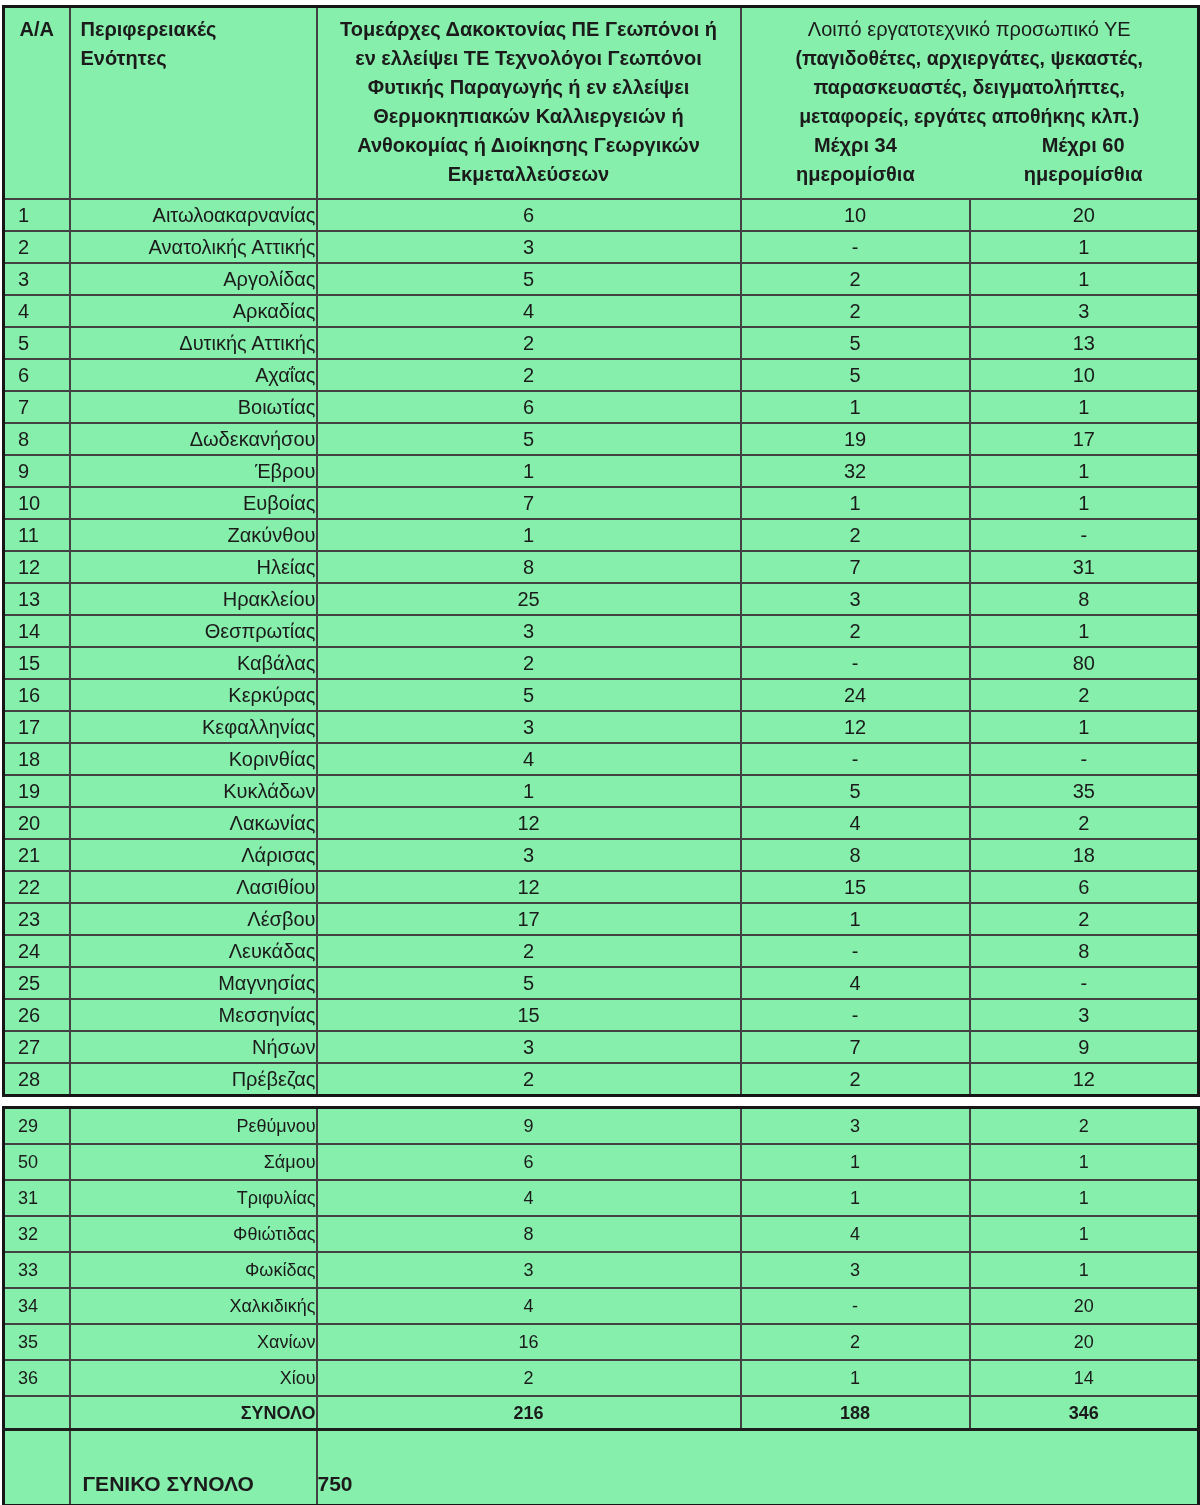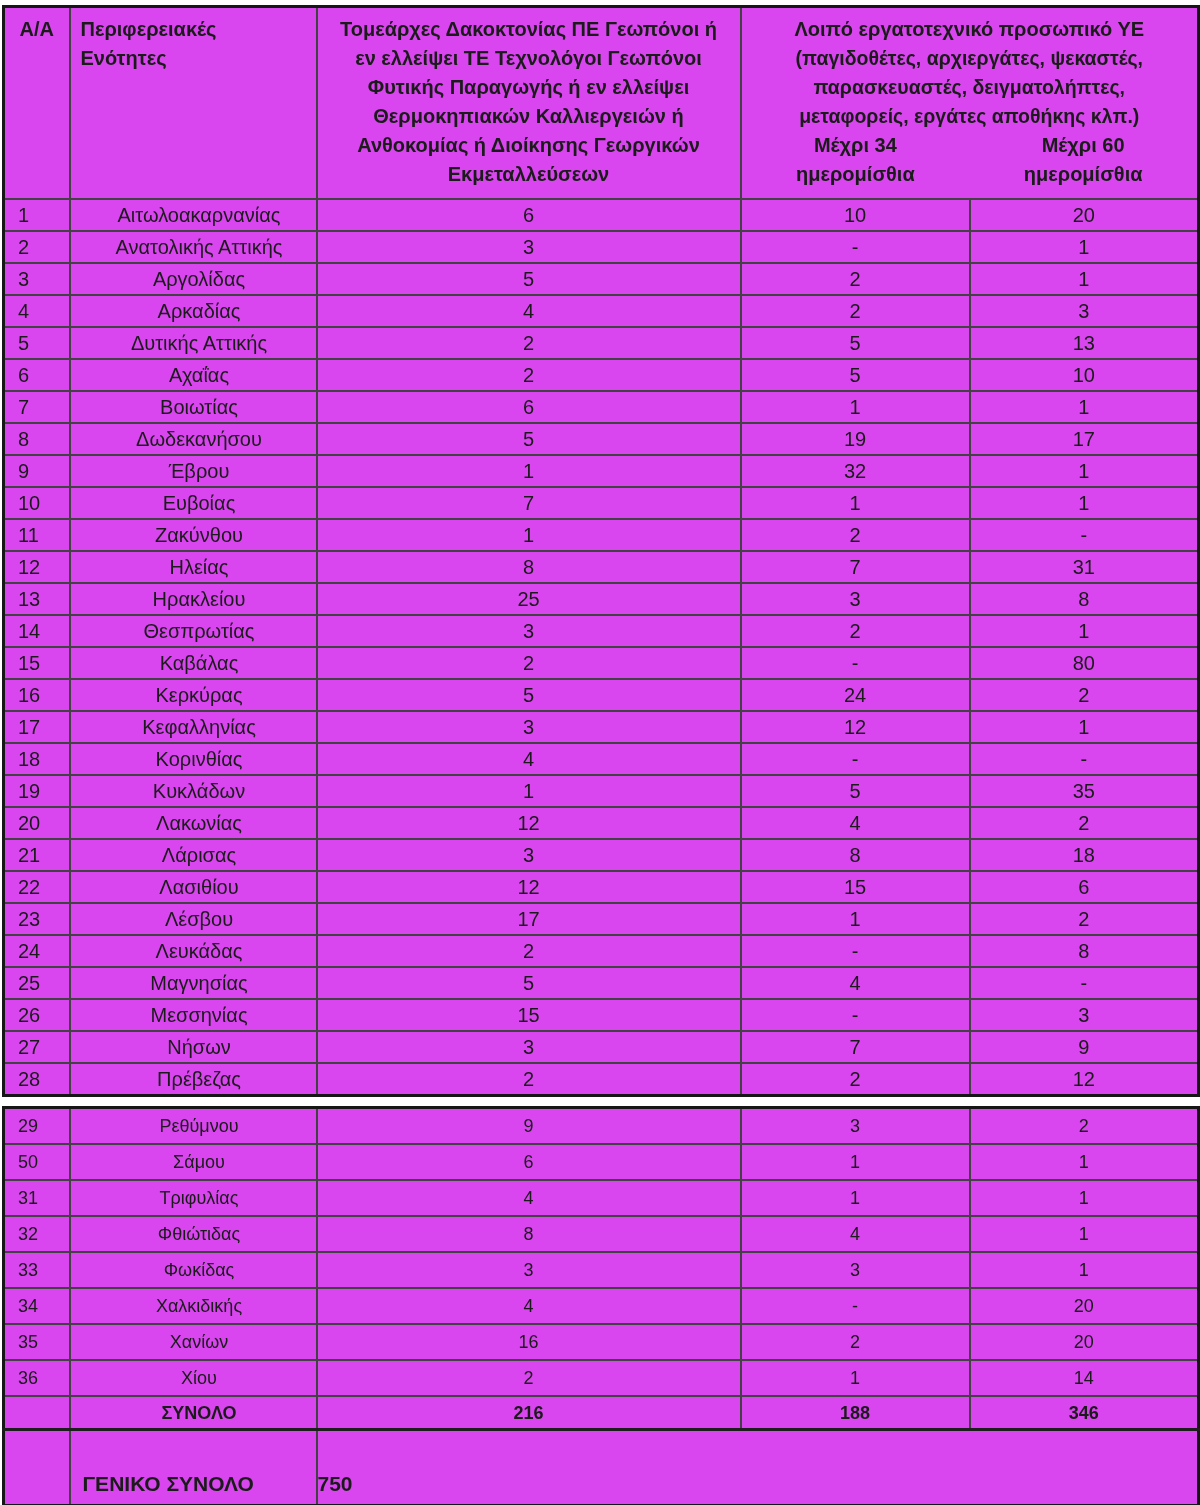--- a/index.html
+++ b/index.html
@@ -9,21 +9,21 @@
     font-family: "Liberation Sans", sans-serif;
     color: #1b1b1b;
     -webkit-font-smoothing: antialiased;
   }
   .page { padding: 5px 0 0 2px; }
 
   table {
     border-collapse: collapse;
     table-layout: fixed;
     width: 1195px;
-    background: #d946ef;
+    background: #86efac;
   }
   .t1, .t2 { border: 3px solid #161616; }
   .t2 { margin-top: 9px; }
 
   th, td {
     border: 2px solid #424242;
     overflow: hidden;
     padding: 0;
   }
 
@@ -32,30 +32,30 @@
     vertical-align: top;
     font-weight: bold;
     font-size: 20px;
     line-height: 29px;
     height: 183px;
   }
   .h-aa { text-align: center; padding-top: 7px; }
   .h-region { text-align: left; padding: 7px 0 0 10px; white-space: pre-line; }
   .h-chiefs { text-align: center; padding-top: 7px; white-space: pre-line; margin-top: 8px; }
   .h-other { padding-top: 7px; }
-  .other-title { text-align: center; font-weight: bold; }
+  .other-title { text-align: center; font-weight: normal; }
   .other-sub { text-align: center; font-weight: bold; font-size: 19.5px; white-space: pre-line; }
   .other-cols { display: flex; font-weight: bold; }
   .other-cols span { flex: 1; text-align: center; white-space: pre-line; }
 
   
   .t1 td { height: 30px; font-size: 20px; line-height: 22px; }
   .t2 td { height: 34px; font-size: 18px; line-height: 22px; }
   .col-aa     { text-align: left; padding-left: 13px; }
-  .col-region { text-align: center; padding-left: 12px; }
+  .col-region { text-align: right; padding-left: 12px; }
   .col-num    { text-align: center; }
 
   
   .total-row td { height: 31px; font-weight: bold; }
   .grand-row td {
     height: 64px;
     border-top: 3px solid #1d1d1d;
     vertical-align: bottom;
     font-weight: bold;
     font-size: 21px;

